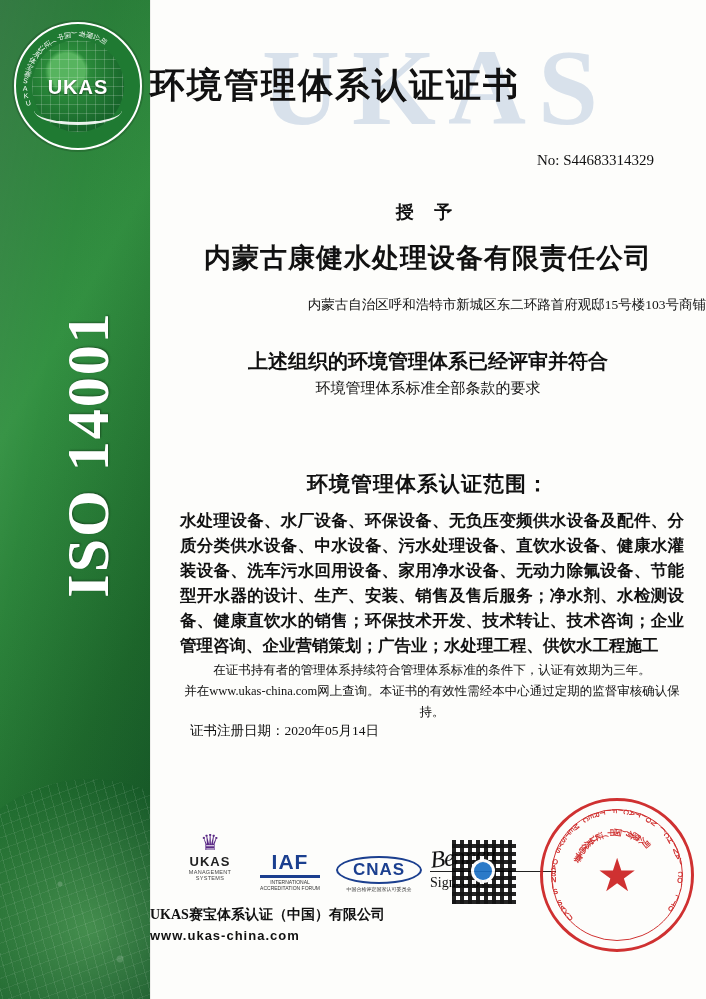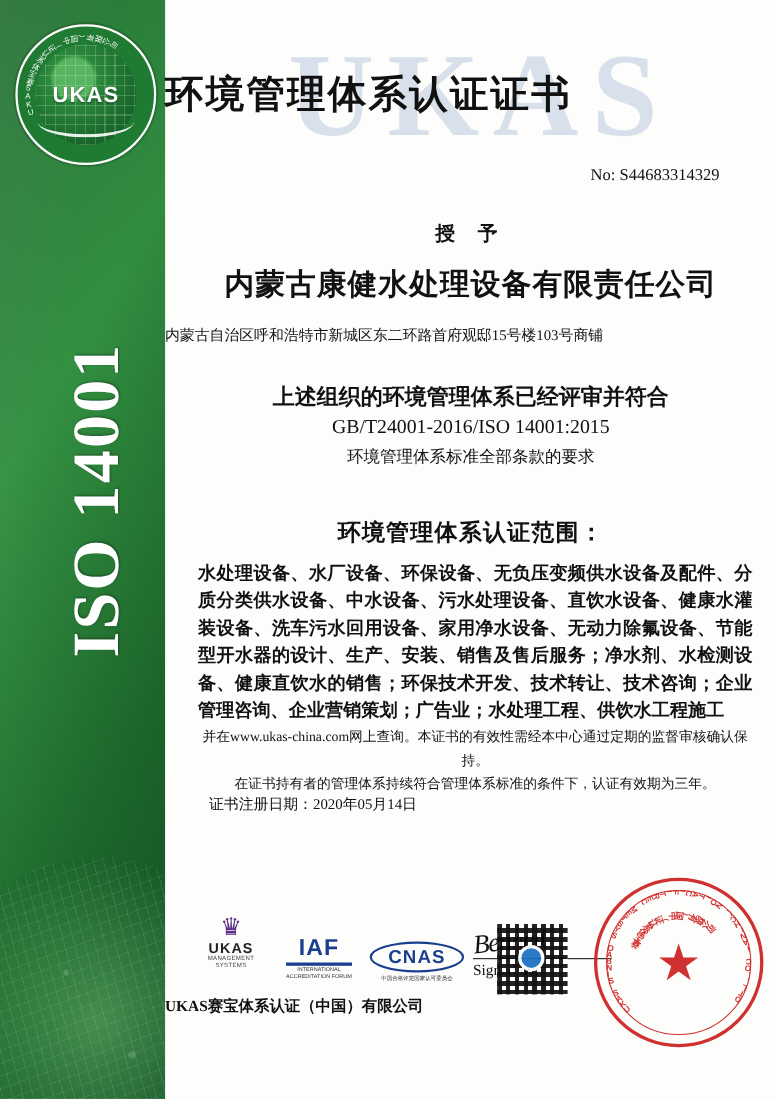--- a/index.html
+++ b/index.html
@@ -164,21 +164,21 @@
     text-align: center;
     font-family: "Liberation Serif", serif;
     font-weight: bold;
     font-size: 27px;
     letter-spacing: 1px;
     color: #111;
   }
   .address {
     position: absolute;
     left: 0; right: 0; top: 296px;
-    text-align: left;
+    text-align: right;
     font-family: "Liberation Serif", serif;
     font-size: 13.5px;
     color: #111;
   }
   .conform {
     position: absolute;
     left: 0; right: 0; top: 348px;
     text-align: center;
     color: #111;
   }
@@ -418,30 +418,29 @@
   <div class="body-area">
     <div class="watermark">UKAS</div>
     <div class="title-cn">环境管理体系认证证书</div>
     <div class="cert-no">No: S44683314329</div>
     <div class="award-word">授 予</div>
     <div class="company">内蒙古康健水处理设备有限责任公司</div>
     <div class="address">内蒙古自治区呼和浩特市新城区东二环路首府观邸15号楼103号商铺</div>
 
     <div class="conform">
       <div class="l1">上述组织的环境管理体系已经评审并符合</div>
-      <div class="l2">GB/T24001-2016/ISO 14001:2015</div>
       <div class="l3">环境管理体系标准全部条款的要求</div>
     </div>
 
     <div class="scope-title">环境管理体系认证范围：</div>
     <div class="scope-body">水处理设备、水厂设备、环保设备、无负压变频供水设备及配件、分质分类供水设备、中水设备、污水处理设备、直饮水设备、健康水灌装设备、洗车污水回用设备、家用净水设备、无动力除氟设备、节能型开水器的设计、生产、安装、销售及售后服务；净水剂、水检测设备、健康直饮水的销售；环保技术开发、技术转让、技术咨询；企业管理咨询、企业营销策划；广告业；水处理工程、供饮水工程施工</div>
 
     <div class="note">
+      <div>在证书持有者的管理体系持续符合管理体系标准的条件下，认证有效期为三年。</div>
       <div>并在www.ukas-china.com网上查询。本证书的有效性需经本中心通过定期的监督审核确认保持。</div>
-      <div>在证书持有者的管理体系持续符合管理体系标准的条件下，认证有效期为三年。</div>
     </div>
 
     <div class="dates">
       <div>
         <span>证书注册日期：</span><span>2020年05月14日</span>
       </div>
     </div>
 
     <div class="logos">
       <div class="mini-logo ukas-mini">
@@ -532,16 +531,17 @@
         <span style="transform: rotate(16.5deg) translate(0px, -46px) rotate(90deg); font-size: 8px; color: rgb(204, 32, 32);">）</span>
         <span style="transform: rotate(25deg) translate(0px, -46px) rotate(90deg); font-size: 8px; color: rgb(204, 32, 32);">有</span>
         <span style="transform: rotate(33.5deg) translate(0px, -46px) rotate(90deg); font-size: 8px; color: rgb(204, 32, 32);">限</span>
         <span style="transform: rotate(42deg) translate(0px, -46px) rotate(90deg); font-size: 8px; color: rgb(204, 32, 32);">公</span>
         <span style="transform: rotate(50.5deg) translate(0px, -46px) rotate(90deg); font-size: 8px; color: rgb(204, 32, 32);">司</span>
       </div>
   </div>
 
   <div class="footer">
     <div class="f1">UKAS赛宝体系认证（中国）有限公司</div>
+    <div class="f2">www.ukas-china.com</div>
   </div>
 
   <div class="border-frame"></div>
 </div>
 
 </body></html>

